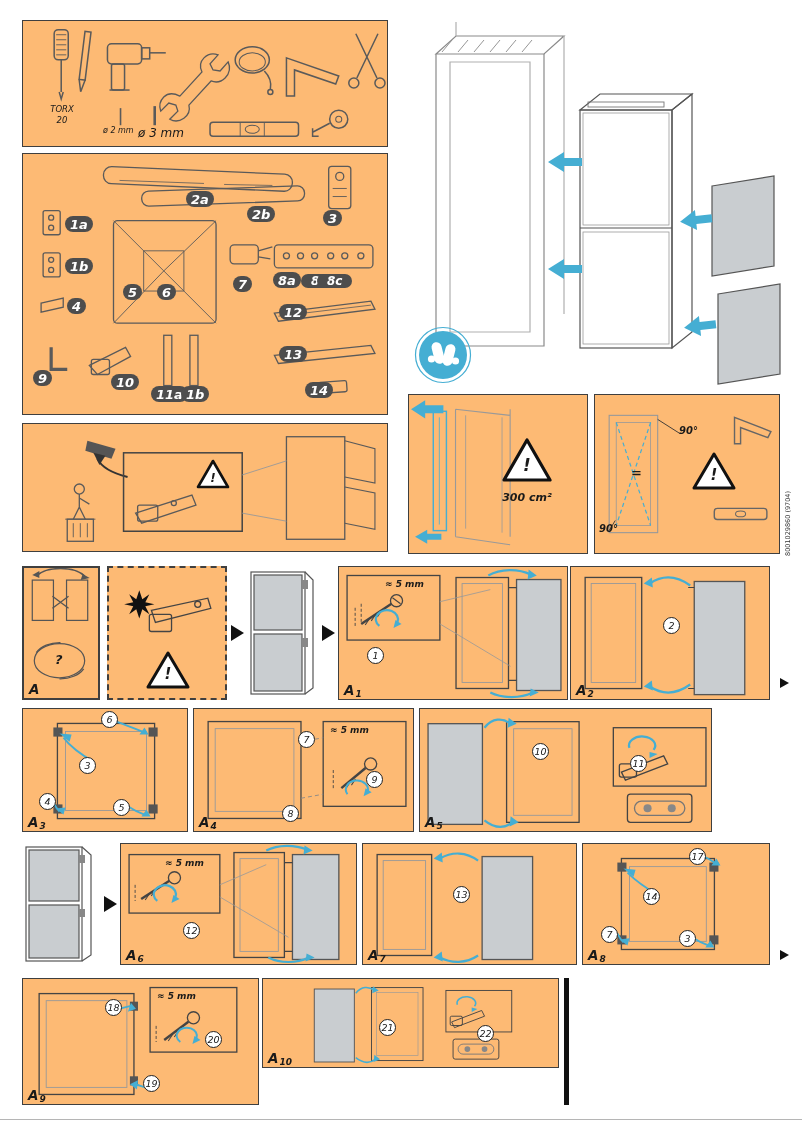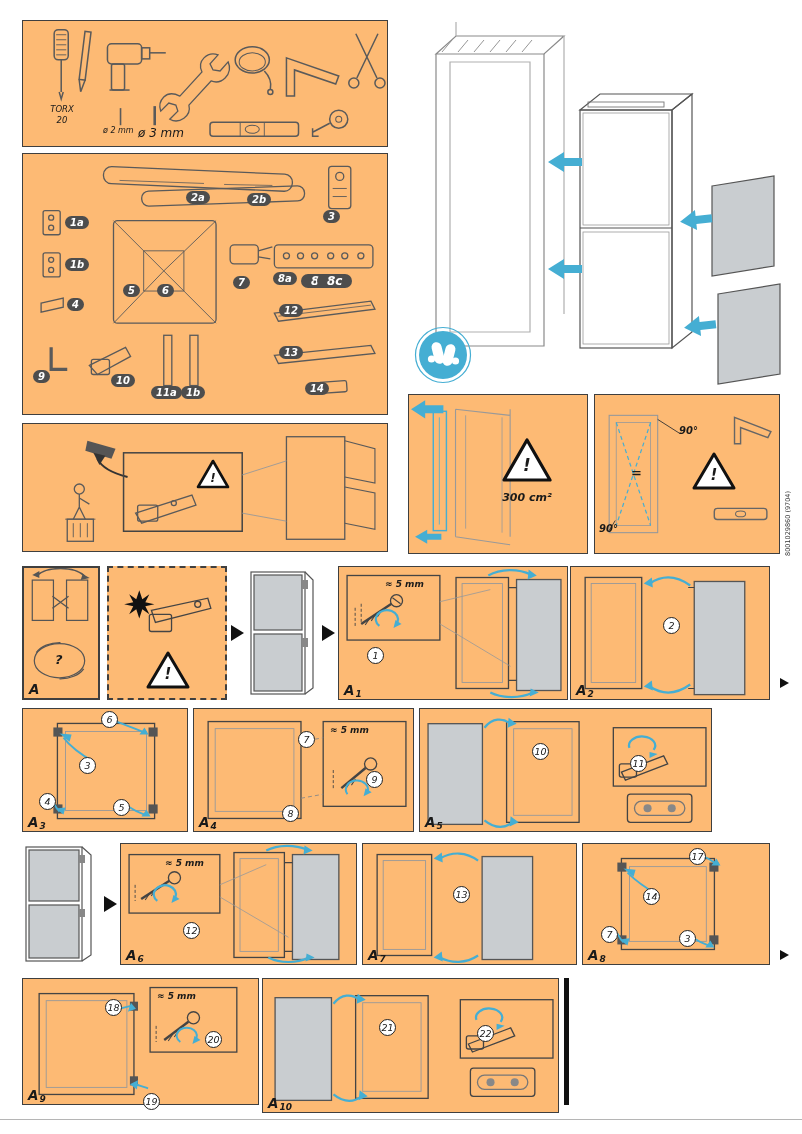--- a/index.html
+++ b/index.html
@@ -8,21 +8,21 @@
       font-family:"DejaVu Sans","Liberation Sans",sans-serif;color:#1a1a1a;}
 .abs{position:absolute;}
 .panel{position:absolute;border:1.6px solid #3f3f3f;background:#fdba74;font-style:italic;}
 .panel.thick{border-width:2.6px;}
 .panel.dashed{border:2.2px dashed #3f3f3f;}
 svg.art{position:absolute;left:0;top:0;width:100%;height:100%;display:block;}
 .seclabel{position:absolute;left:5px;bottom:2px;font-weight:bold;font-size:13.5px;line-height:1;z-index:7;}
 .seclabel .sub{font-size:9px;position:relative;top:2px;margin-left:1px;}
 .num{position:absolute;width:17px;height:17px;border:1.3px solid #222;border-radius:50%;background:#fff;
      font-size:9.5px;display:flex;align-items:center;justify-content:center;line-height:1;z-index:6;}
-.tag{position:absolute;background:#4d4d4d;color:#fff;font-size:10px;font-weight:bold;border-radius:8px;
+.tag{position:absolute;background:#4d4d4d;color:#fff;font-size:13px;font-weight:bold;border-radius:8px;
      padding:1.5px 5px;line-height:1;z-index:6;}
 .tag.sm{font-size:12px;padding:1px 10px;}
 .mm{position:absolute;font-size:9px;font-weight:bold;z-index:6;white-space:nowrap;}
 .lbl{position:absolute;font-size:8.5px;z-index:6;white-space:nowrap;}
 .warn{position:absolute;z-index:5;}
 .warn svg{display:block;width:100%;height:100%;}
 .warn .wmark{position:absolute;left:0;right:0;top:22%;bottom:0;display:flex;align-items:center;justify-content:center;font-weight:bold;}
 .arrow-r{position:absolute;width:0;height:0;border-top:8px solid transparent;border-bottom:8px solid transparent;
          border-left:13px solid #111;z-index:4;}
 .arrow-r.sm{border-top-width:5px;border-bottom-width:5px;border-left-width:9px;}
@@ -157,21 +157,21 @@
         </g>
         <g>
           <path d="M250 200 L346 190 L350 198 L254 208 Z"></path>
         </g>
         <g>
           <rect x="294" y="226" width="28" height="11" rx="2" transform="rotate(-4 308 231)"></rect>
         </g>
       </g>
     </svg>
     <span class="tag" style="left:163px;top:37px">2a</span>
-    <span class="tag" style="left:224px;top:39px">2b</span>
+    <span class="tag" style="left:224px;top:52px">2b</span>
     <span class="tag" style="left:300px;top:56px">3</span>
     <span class="tag" style="left:42px;top:62px">1a</span>
     <span class="tag" style="left:42px;top:104px">1b</span>
     <span class="tag" style="left:100px;top:130px">5</span>
     <span class="tag" style="left:134px;top:130px">6</span>
     <span class="tag" style="left:210px;top:122px">7</span>
     <span class="tag" style="left:250px;top:118px">8a</span>
     <span class="tag sm" style="left:278px;top:120px">8b</span>
     <span class="tag sm" style="left:294px;top:120px">8c</span>
     <span class="tag" style="left:44px;top:144px">4</span>
@@ -649,26 +649,26 @@
         <path d="M156 62 a 10 8 0 1 1 16 -4" stroke-width="2"></path>
       </g>
       <g fill="#45aed3" stroke="none">
         <polygon points="112,29 104,32 107,23"></polygon>
         <polygon points="106,104 114,100 113,109"></polygon>
         <polygon points="170,56 176,60 168,64"></polygon>
       </g>
     </svg>
     <span class="mm" style="left:134px;top:12px">≈ 5 mm</span>
     <span class="num" style="left:82px;top:20px">18</span>
-    <span class="num" style="left:120px;top:114px">19</span>
+    <span class="num" style="left:120px;top:96px">19</span>
     <span class="num" style="left:182px;top:52px">20</span>
     <div class="seclabel"><span>A</span><span class="sub">9</span></div>
   </div>
 
-  <div class="panel" style="left:262px;top:978px;width:297px;height:135px">
+  <div class="panel" style="left:262px;top:978px;width:297px;height:90px">
     <svg class="art" viewBox="0 0 293 123">
       <g stroke="#444" fill="none" stroke-width="1.3">
         <rect x="12" y="14" width="56" height="102" fill="#c9cdd0" stroke="#555"></rect>
         <rect x="92" y="12" width="72" height="102"></rect>
         <rect x="99" y="19" width="58" height="88" stroke="#999" stroke-width="0.9"></rect>
         <rect x="196" y="16" width="92" height="58"></rect>
         <g>
           <path d="M204 60 L246 44 L250 52 L208 68 Z"></path>
           <rect x="202" y="52" width="17" height="13" rx="2"></rect>
         </g>

